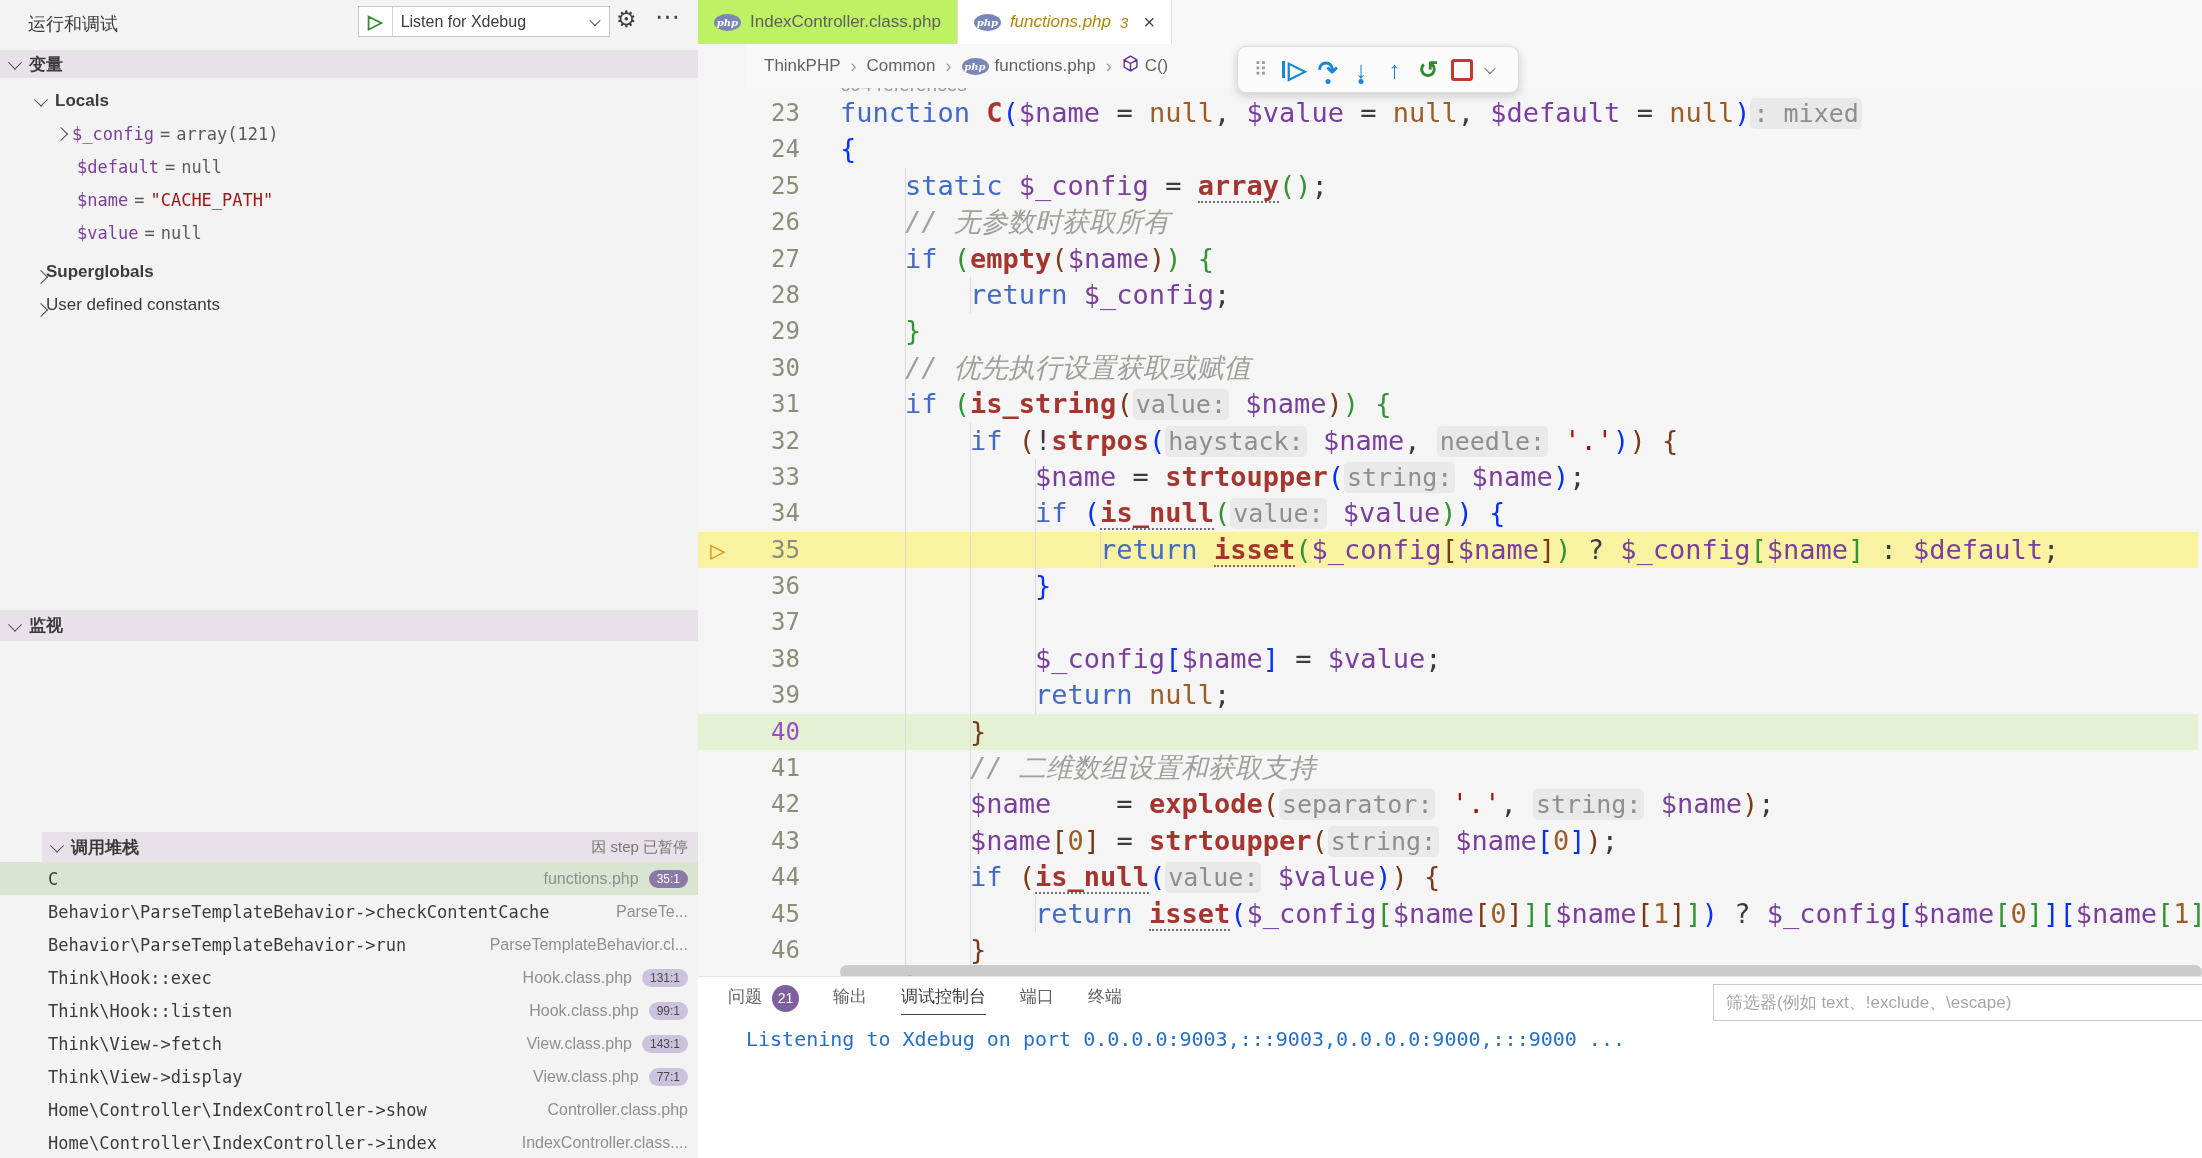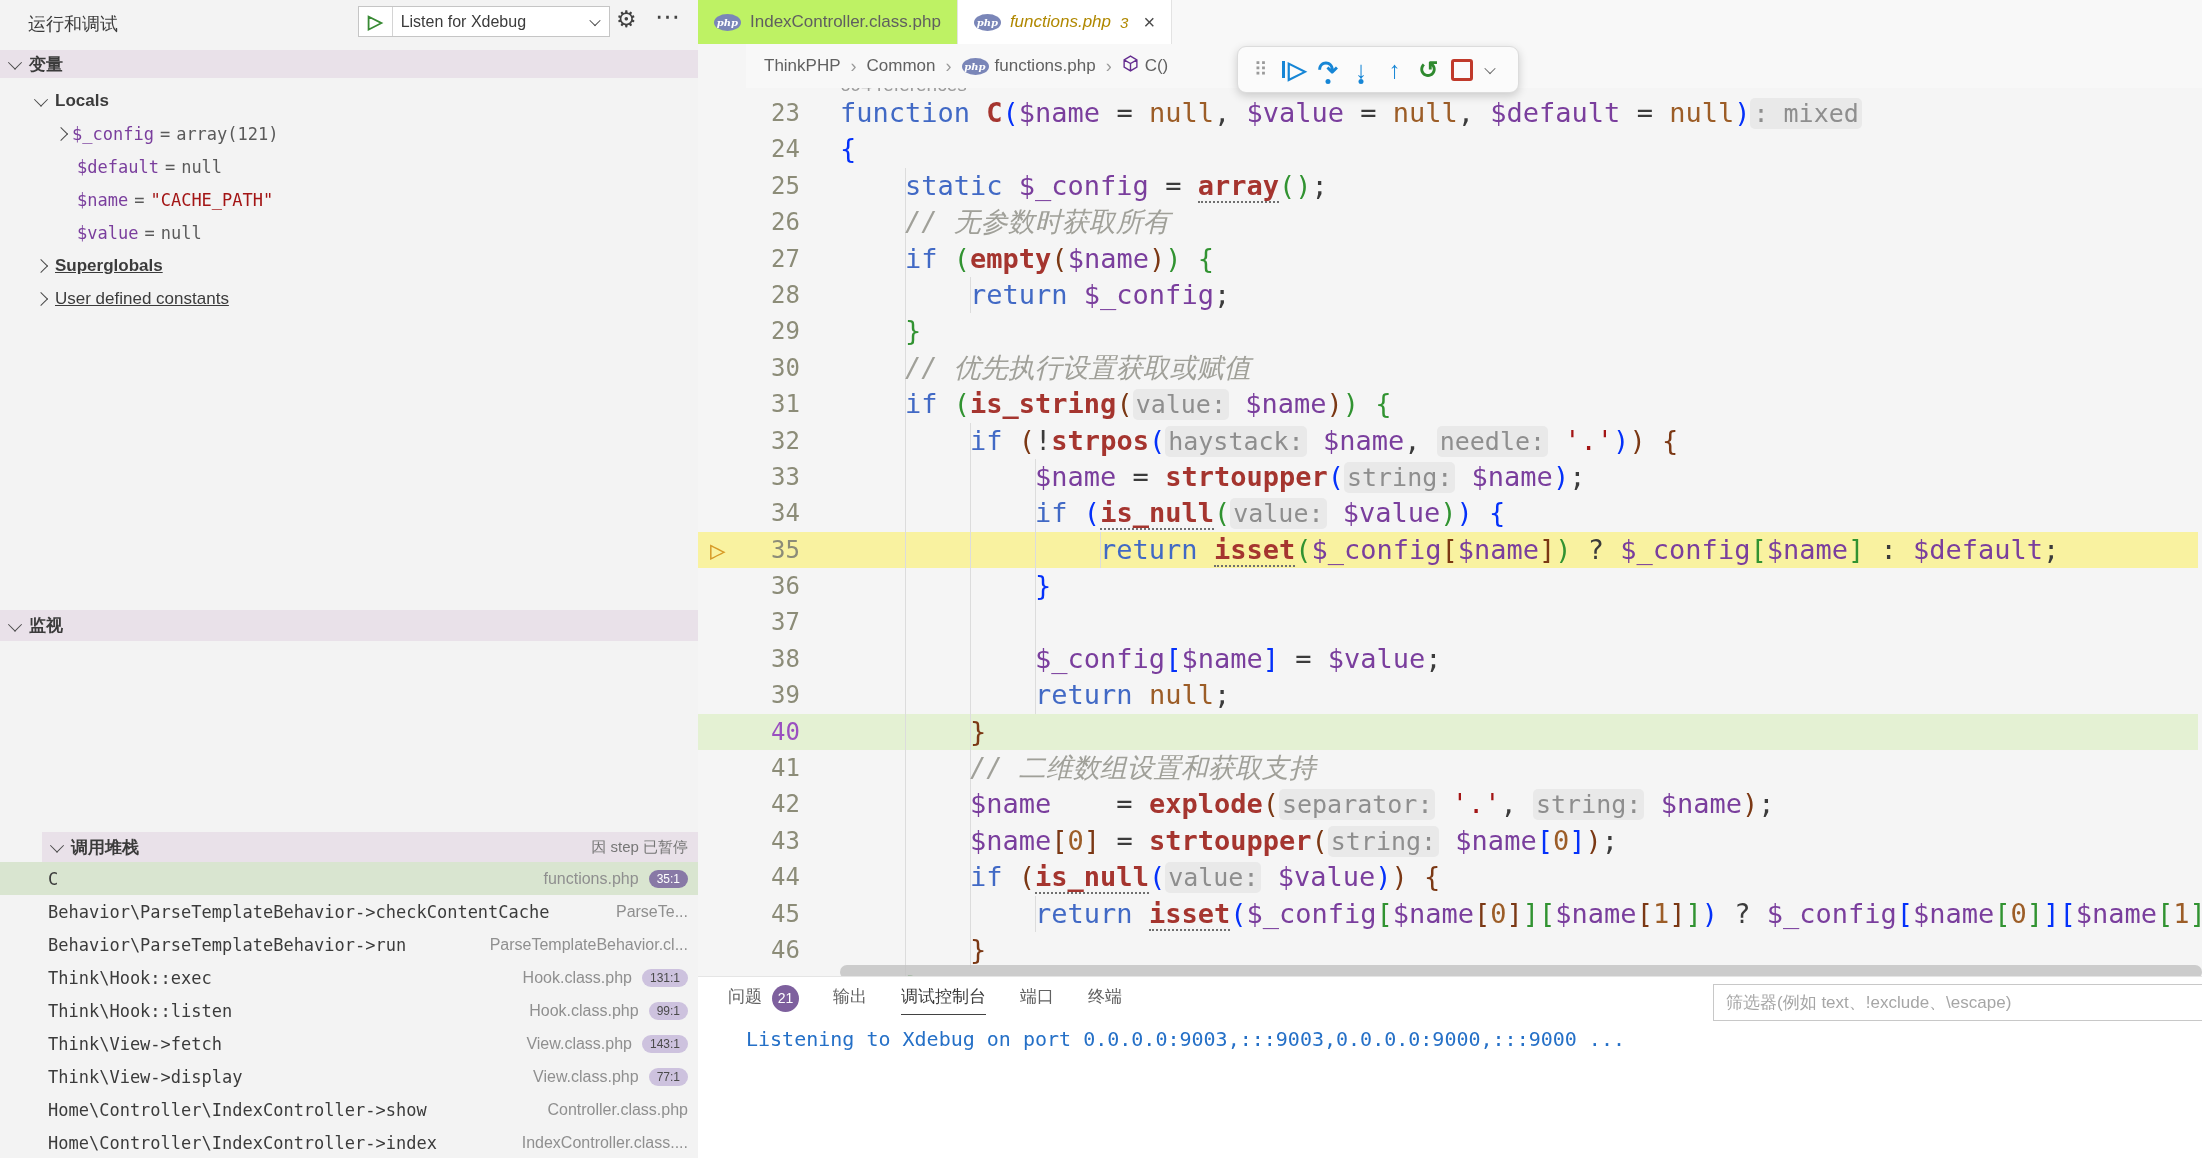--- a/index.html
+++ b/index.html
@@ -22,21 +22,21 @@
   .chev-spacer{width:15px;flex:none;}
   .sec-header{position:absolute;left:0;right:0;background:#e9e1e9;display:flex;align-items:center;font-weight:bold;font-size:17px;padding-left:10px;gap:9px;box-sizing:border-box;}
   .hdr-status{margin-left:auto;margin-right:10px;font-weight:normal;font-size:15px;color:#767676;}
   .locals-row{position:absolute;top:84px;left:0;right:0;height:33px;display:flex;align-items:center;padding-left:36px;gap:9px;font-weight:bold;font-size:17px;}
   .vars-wrap{position:absolute;top:117px;left:0;right:0;}
   .vrow{height:33px;display:flex;align-items:center;padding-left:56px;gap:6px;font-family:"DejaVu Sans Mono",monospace;font-size:17px;}
   .vname{color:#7a3e9d;}
   .vop,.vval{color:#5a5a5a;}
   .vval.vstr{color:#a31515;}
   .scopes-wrap{position:absolute;top:249px;left:0;right:0;}
-  .scope-row{height:33px;display:flex;align-items:center;padding-left:36px;gap:9px;font-size:17px;text-decoration:underline;}
+  .scope-row{height:33px;display:flex;align-items:flex-end;padding-left:36px;font-size:17px;}
   .scope-row.b{font-weight:bold;}
   .stack-wrap{position:absolute;top:862px;left:0;right:0;overflow:hidden;height:296px;}
   .srow{height:33px;display:flex;align-items:center;padding:0 10px 0 48px;gap:10px;font-size:17px;}
   .srow.selected{background:#d9e5d0;}
   .sname{font-family:"DejaVu Sans Mono",monospace;color:#3b3b3b;white-space:nowrap;overflow:hidden;}
   .sfile{margin-left:auto;color:#8f8f8f;font-size:16px;white-space:nowrap;flex:none;}
   .sbadge{background:#cdc2de;color:#4a4a4a;border-radius:11px;padding:2px 8px;font-size:12px;flex:none;}
   .srow.selected .sbadge{background:#8879a6;color:#fff;}
 
   

